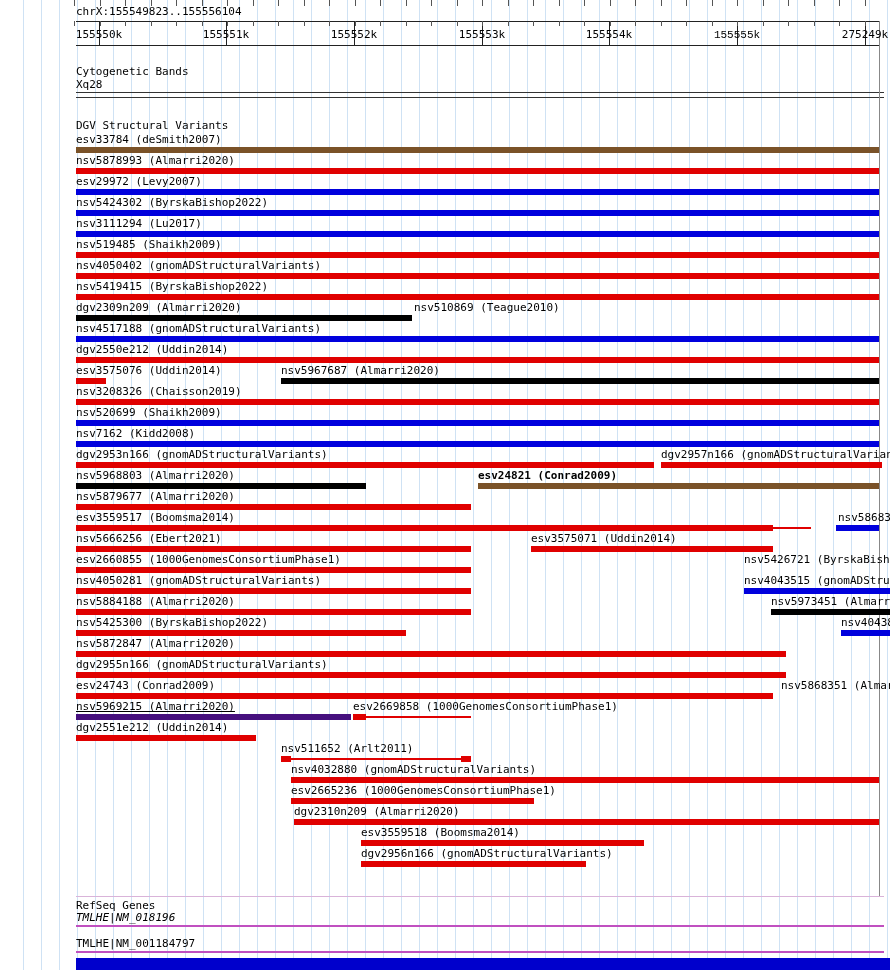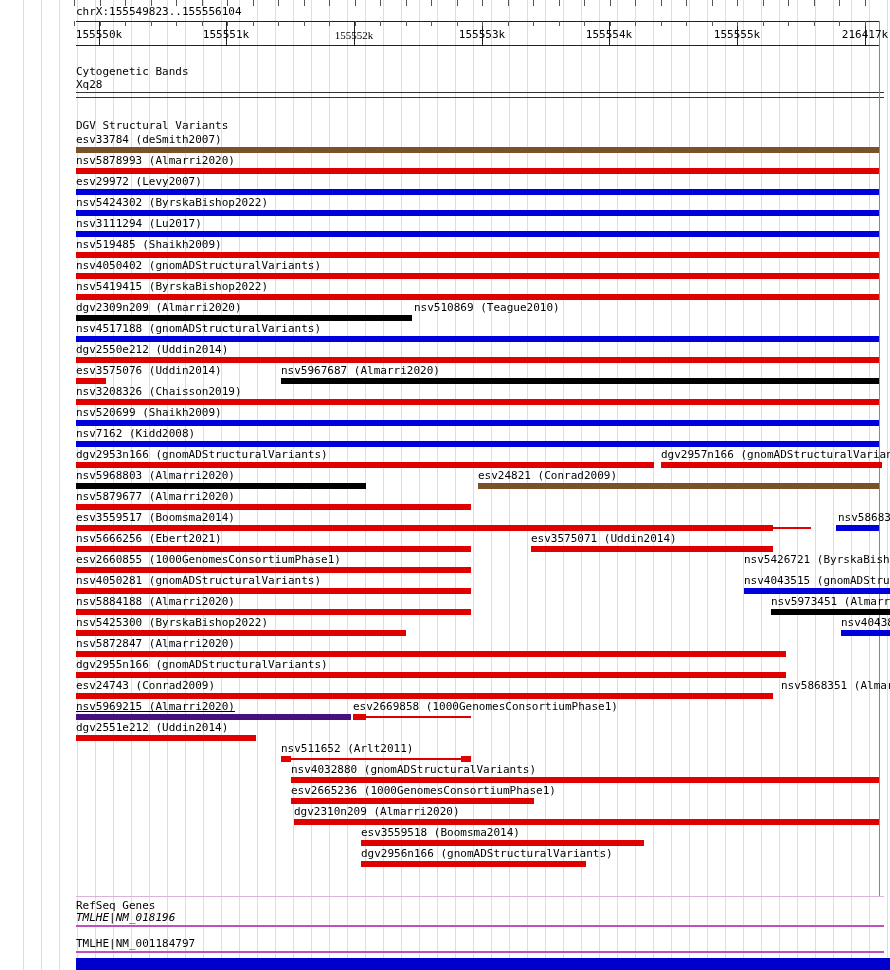--- a/index.html
+++ b/index.html
@@ -38,29 +38,29 @@
 
   <div class="vline" style="left:863px;top:21px;height:876px"></div>
 
   <div class="hline" style="left:60px;top:896px;width:808px;background:#d9b3d9"></div>
   <div class="header" style="top:900px">RefSeq Genes</div>
 <div style="position: absolute; white-space: nowrap; left: 83px; top: 21px; width: 1px; height: 24px; background: rgb(34, 34, 34);"></div>
     <div style="position: absolute; white-space: nowrap; left: 83px; top: 29px; transform: translateX(-50%);">155550k</div>
     <div style="position: absolute; white-space: nowrap; left: 210px; top: 21px; width: 1px; height: 24px; background: rgb(34, 34, 34);"></div>
     <div style="position: absolute; white-space: nowrap; left: 210px; top: 29px; transform: translateX(-50%);">155551k</div>
     <div style="position: absolute; white-space: nowrap; left: 338px; top: 21px; width: 1px; height: 24px; background: rgb(34, 34, 34);"></div>
-    <div style="position: absolute; white-space: nowrap; left: 338px; top: 29px; transform: translateX(-50%); font-family: Liberation Serif, serif;">155552k</div>
+    <div style="position: absolute; white-space: nowrap; left: 338px; top: 29px; transform: translateX(-50%);">155552k</div>
     <div style="position: absolute; white-space: nowrap; left: 466px; top: 21px; width: 1px; height: 24px; background: rgb(34, 34, 34);"></div>
     <div style="position: absolute; white-space: nowrap; left: 466px; top: 29px; transform: translateX(-50%);">155553k</div>
     <div style="position: absolute; white-space: nowrap; left: 593px; top: 21px; width: 1px; height: 24px; background: rgb(34, 34, 34);"></div>
     <div style="position: absolute; white-space: nowrap; left: 593px; top: 29px; transform: translateX(-50%);">155554k</div>
     <div style="position: absolute; white-space: nowrap; left: 721px; top: 21px; width: 1px; height: 24px; background: rgb(34, 34, 34);"></div>
-    <div style="position: absolute; white-space: nowrap; left: 721px; top: 29px; transform: translateX(-50%);">155555k</div>
+    <div style="position: absolute; white-space: nowrap; left: 721px; top: 29px; transform: translateX(-50%); font-family: Liberation Mono, monospace;">155555k</div>
     <div style="position: absolute; white-space: nowrap; left: 849px; top: 21px; width: 1px; height: 24px; background: rgb(34, 34, 34);"></div>
-    <div style="position: absolute; white-space: nowrap; left: 849px; top: 29px; transform: translateX(-50%);">216417k</div>
+    <div style="position: absolute; white-space: nowrap; left: 849px; top: 29px; transform: translateX(-50%);">275249k</div>
     <div style="position: absolute; white-space: nowrap; left: 58px; top: 21px; width: 1px; height: 5px; background: rgb(85, 85, 85);"></div>
     <div style="position: absolute; white-space: nowrap; left: 58px; top: 0px; width: 1px; height: 6px; background: rgb(85, 85, 85);"></div>
     <div style="position: absolute; white-space: nowrap; left: 84px; top: 21px; width: 1px; height: 5px; background: rgb(85, 85, 85);"></div>
     <div style="position: absolute; white-space: nowrap; left: 84px; top: 0px; width: 1px; height: 6px; background: rgb(85, 85, 85);"></div>
     <div style="position: absolute; white-space: nowrap; left: 109px; top: 21px; width: 1px; height: 5px; background: rgb(85, 85, 85);"></div>
     <div style="position: absolute; white-space: nowrap; left: 109px; top: 0px; width: 1px; height: 6px; background: rgb(85, 85, 85);"></div>
     <div style="position: absolute; white-space: nowrap; left: 135px; top: 21px; width: 1px; height: 5px; background: rgb(85, 85, 85);"></div>
     <div style="position: absolute; white-space: nowrap; left: 135px; top: 0px; width: 1px; height: 6px; background: rgb(85, 85, 85);"></div>
     <div style="position: absolute; white-space: nowrap; left: 160px; top: 21px; width: 1px; height: 5px; background: rgb(85, 85, 85);"></div>
     <div style="position: absolute; white-space: nowrap; left: 160px; top: 0px; width: 1px; height: 6px; background: rgb(85, 85, 85);"></div>
@@ -150,21 +150,21 @@
     <div style="position: absolute; white-space: nowrap; left: 60px; top: 407px;">nsv520699 (Shaikh2009)</div>
     <div style="position: absolute; white-space: nowrap; left: 60px; width: 803px; top: 420px; height: 6px; background: rgb(0, 0, 221);"></div>
     <div style="position: absolute; white-space: nowrap; left: 60px; top: 428px;">nsv7162 (Kidd2008)</div>
     <div style="position: absolute; white-space: nowrap; left: 60px; width: 803px; top: 441px; height: 6px; background: rgb(0, 0, 221);"></div>
     <div style="position: absolute; white-space: nowrap; left: 60px; top: 449px;">dgv2953n166 (gnomADStructuralVariants)</div>
     <div style="position: absolute; white-space: nowrap; left: 60px; width: 578px; top: 462px; height: 6px; background: rgb(224, 0, 0);"></div>
     <div style="position: absolute; white-space: nowrap; left: 645px; top: 449px;">dgv2957n166 (gnomADStructuralVariants)</div>
     <div style="position: absolute; white-space: nowrap; left: 645px; width: 221px; top: 462px; height: 6px; background: rgb(224, 0, 0);"></div>
     <div style="position: absolute; white-space: nowrap; left: 60px; top: 470px;">nsv5968803 (Almarri2020)</div>
     <div style="position: absolute; white-space: nowrap; left: 60px; width: 290px; top: 483px; height: 6px; background: rgb(0, 0, 0);"></div>
-    <div style="position: absolute; white-space: nowrap; left: 462px; top: 470px;">esv24821 (Conrad2009)</div>
+    <div style="position: absolute; white-space: nowrap; left: 462px; top: 470px; font-weight: bold;">esv24821 (Conrad2009)</div>
     <div style="position: absolute; white-space: nowrap; left: 462px; width: 401px; top: 483px; height: 6px; background: rgb(122, 82, 40);"></div>
     <div style="position: absolute; white-space: nowrap; left: 60px; top: 491px;">nsv5879677 (Almarri2020)</div>
     <div style="position: absolute; white-space: nowrap; left: 60px; width: 395px; top: 504px; height: 6px; background: rgb(224, 0, 0);"></div>
     <div style="position: absolute; white-space: nowrap; left: 60px; top: 512px;">esv3559517 (Boomsma2014)</div>
     <div style="position: absolute; white-space: nowrap; left: 60px; width: 697px; top: 525px; height: 6px; background: rgb(224, 0, 0);"></div>
     <div style="position: absolute; white-space: nowrap; left: 757px; width: 38px; top: 527px; height: 2px; background: rgb(224, 0, 0);"></div>
     <div style="position: absolute; white-space: nowrap; left: 822px; top: 512px;">nsv5868341 (Almarri2020)</div>
     <div style="position: absolute; white-space: nowrap; left: 820px; width: 43px; top: 525px; height: 6px; background: rgb(0, 0, 221);"></div>
     <div style="position: absolute; white-space: nowrap; left: 60px; top: 533px;">nsv5666256 (Ebert2021)</div>
     <div style="position: absolute; white-space: nowrap; left: 60px; width: 395px; top: 546px; height: 6px; background: rgb(224, 0, 0);"></div>

